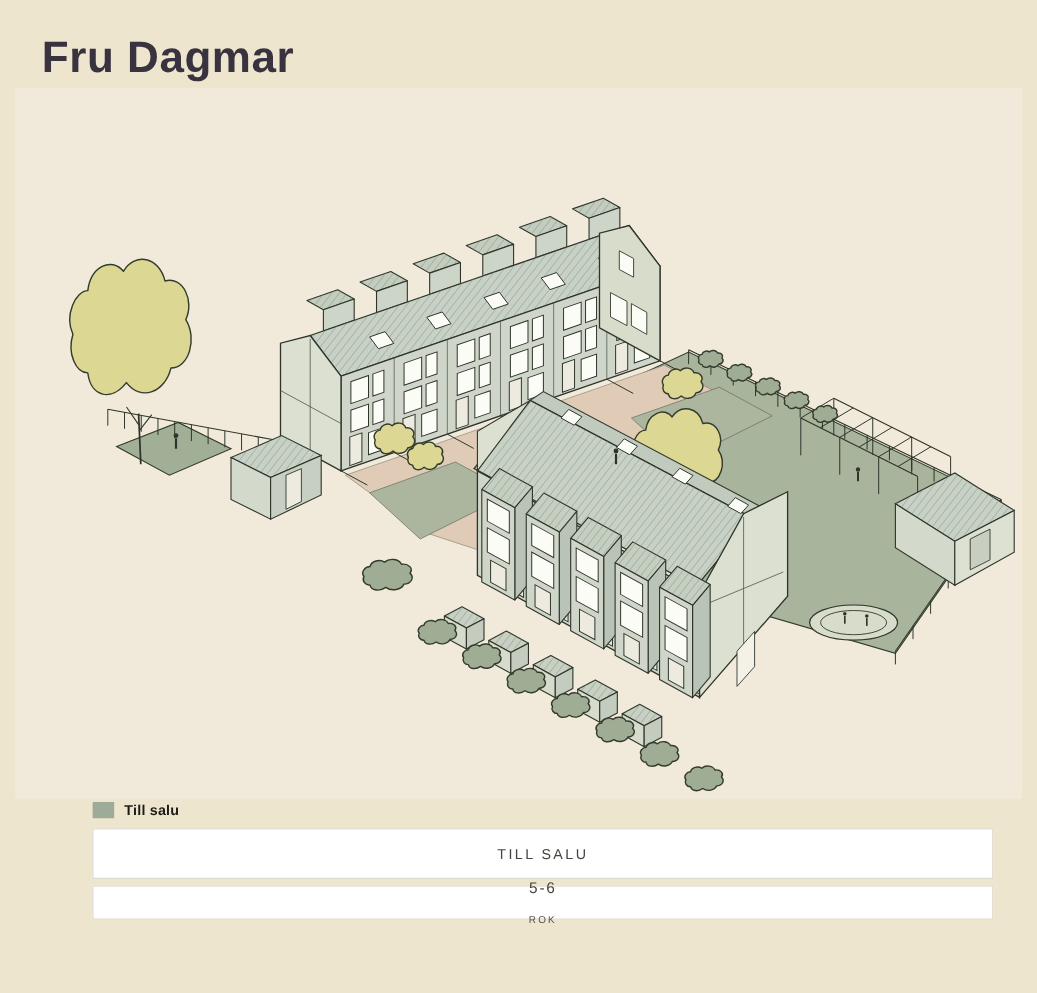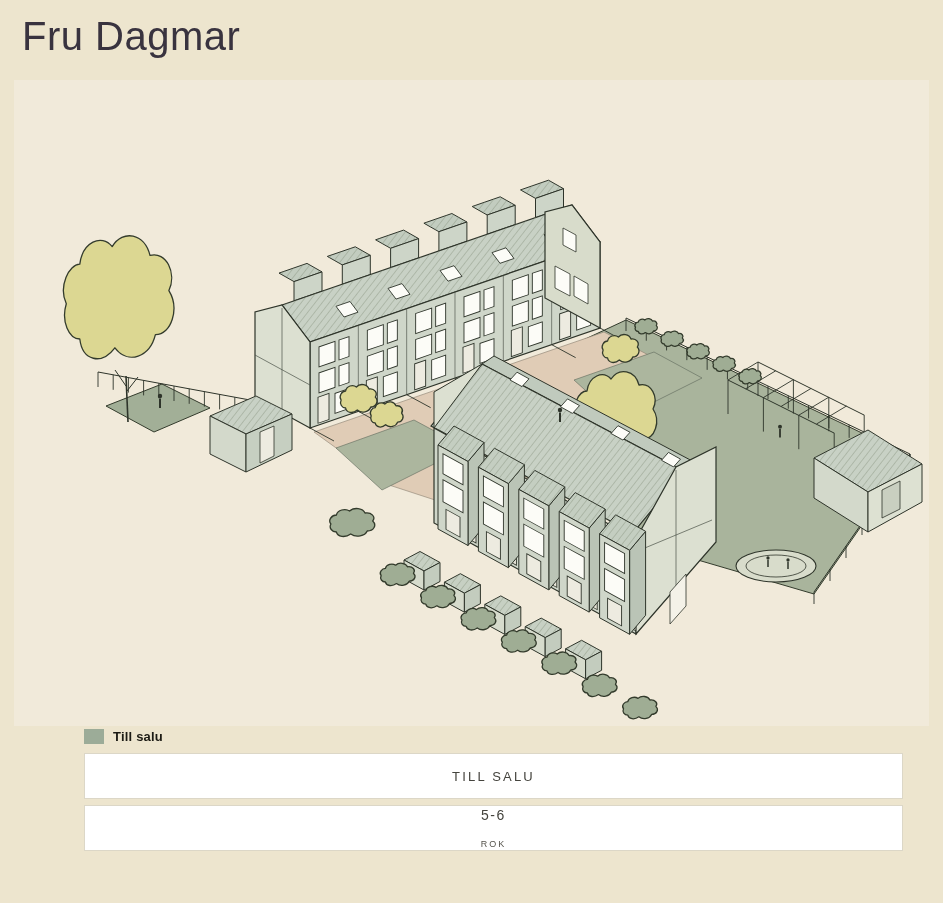--- a/index.html
+++ b/index.html
@@ -3,41 +3,41 @@
 <meta charset="utf-8">
 <style>
   html,body{margin:0;padding:0;}
   body{
     width:943px;height:903px;position:relative;overflow:hidden;
     background:#EDE5CE;
     font-family:"Liberation Sans",sans-serif;
   }
   .header{position:absolute;left:0;top:0;width:943px;height:80px;}
   .page-title{
-    position:absolute;left:22px;top:14px;margin:0;
-    font-size:40px;font-weight:400;letter-spacing:.5px;color:#39333F;
+    position:absolute;left:22px;top:14px;margin:16px;
+    font-size:40px;font-weight:700;letter-spacing:.5px;color:#39333F;
   }
   .plan-wrap{
     position:absolute;left:14px;top:80px;width:915px;height:646px;
     background:#F1EADA;cursor:pointer;
   }
   .plan-wrap svg{display:block;}
   .legend{
     position:absolute;left:84px;top:728px;height:17px;
     display:flex;align-items:center;gap:9px;
   }
   .legend-label{font-size:13px;font-weight:700;color:#1C1B14;letter-spacing:.2px;}
   .bar{
     position:absolute;left:84px;width:819px;background:#FFFFFF;
     border:1px solid #DCD7C7;box-sizing:border-box;cursor:pointer;
     display:flex;flex-direction:column;align-items:center;justify-content:center;
     font-family:"Liberation Sans",sans-serif;padding:0;
   }
   .bar-status{top:753px;height:46px;font-size:13px;letter-spacing:2.2px;color:#45443E;}
-  .bar-rooms{top:805px;height:46px;}
+  .bar-rooms{top:805px;height:31px;}
   .rooms-value{font-size:14px;letter-spacing:1.6px;color:#45443E;line-height:15px;}
   .rooms-unit{font-size:9px;letter-spacing:2px;color:#55534C;margin-top:16px;}
 </style>
 </head>
 <body>
 
 <div class="header">
   <h1 class="page-title">Fru Dagmar</h1>
 </div>
 

